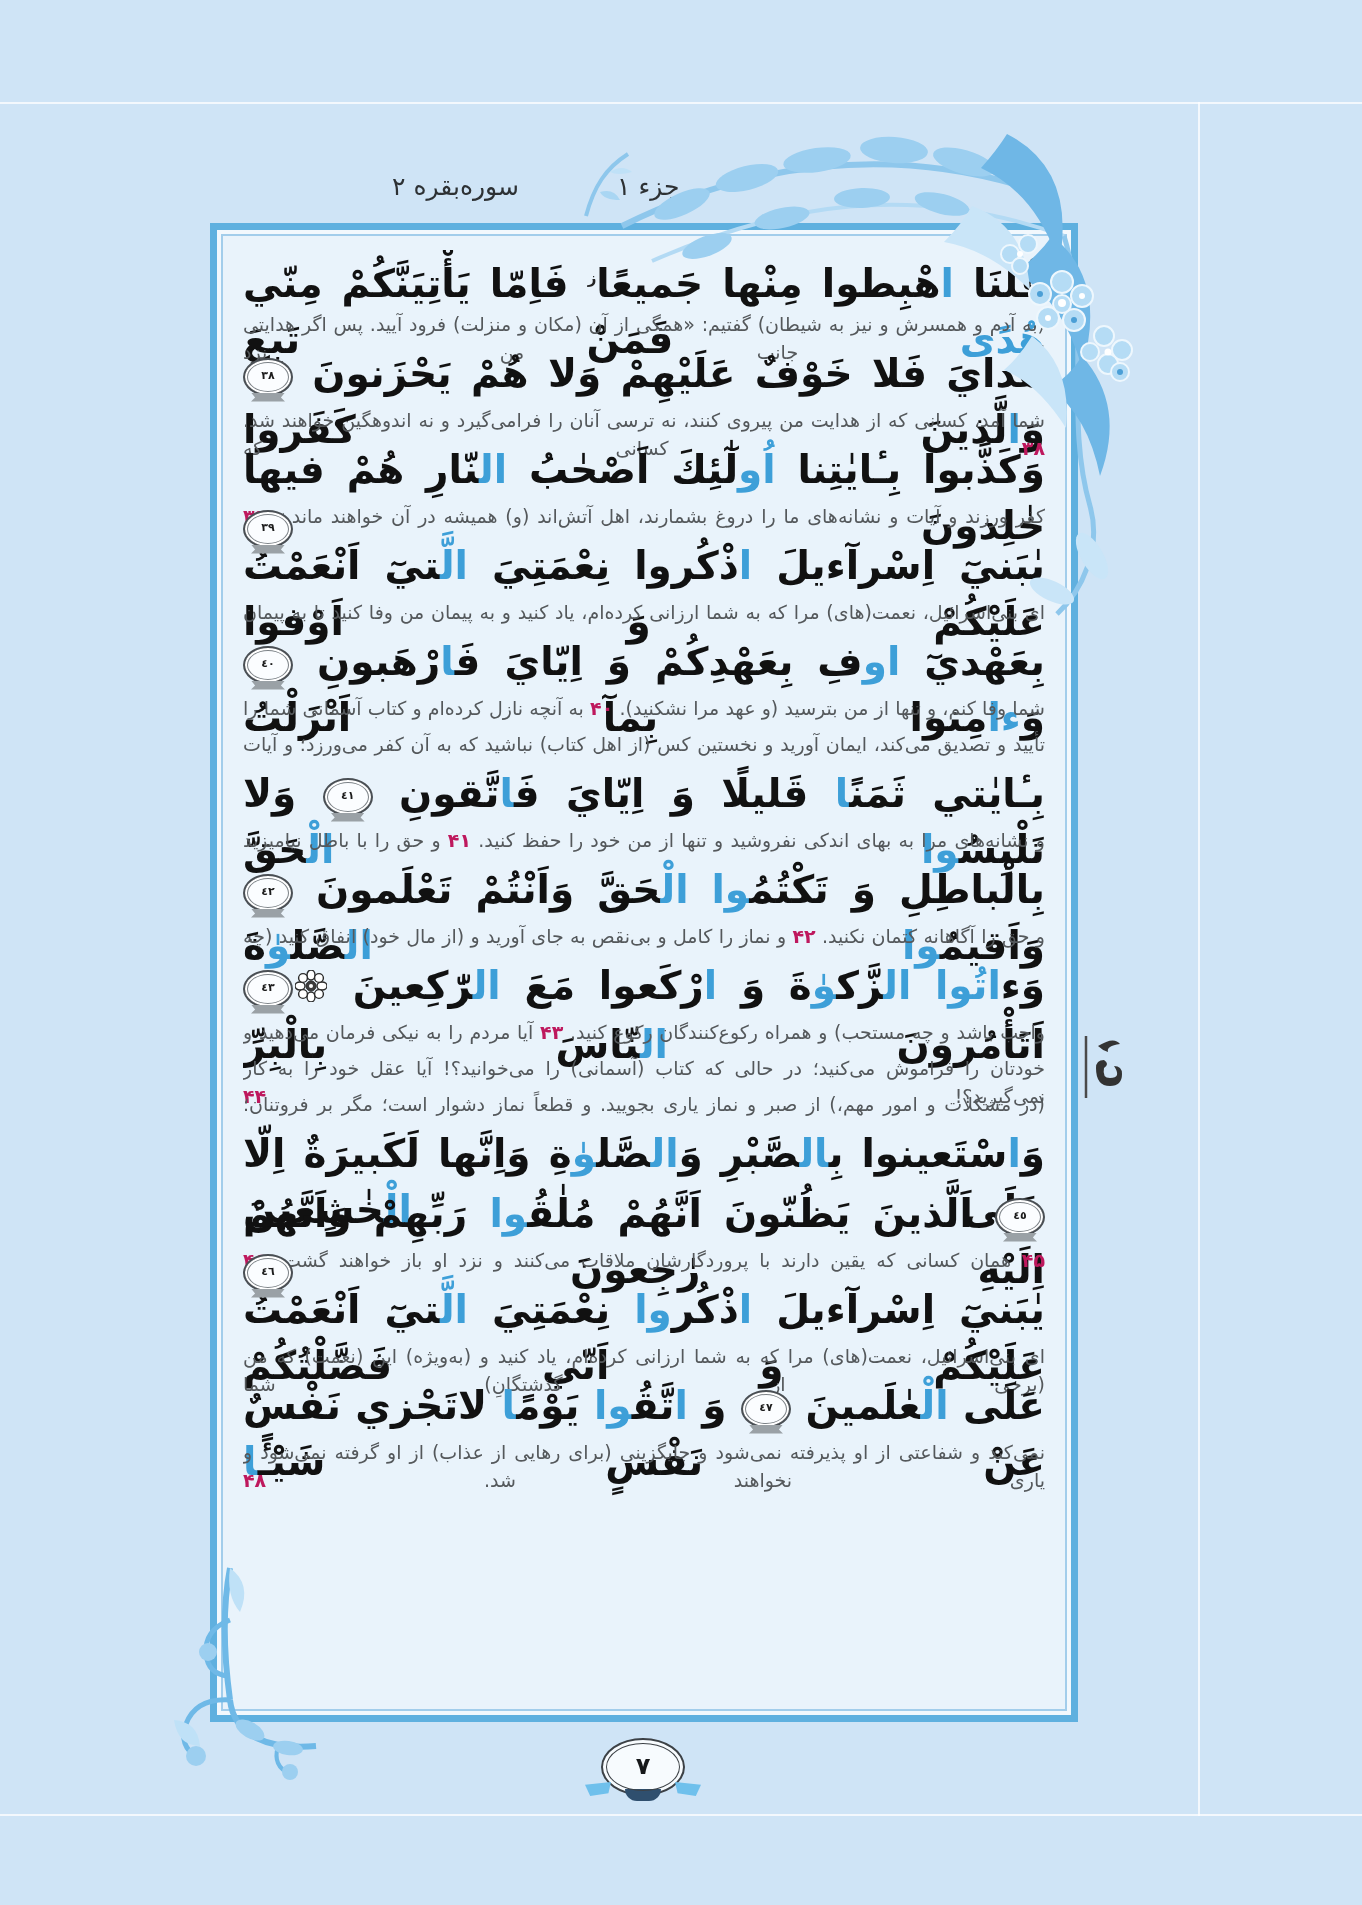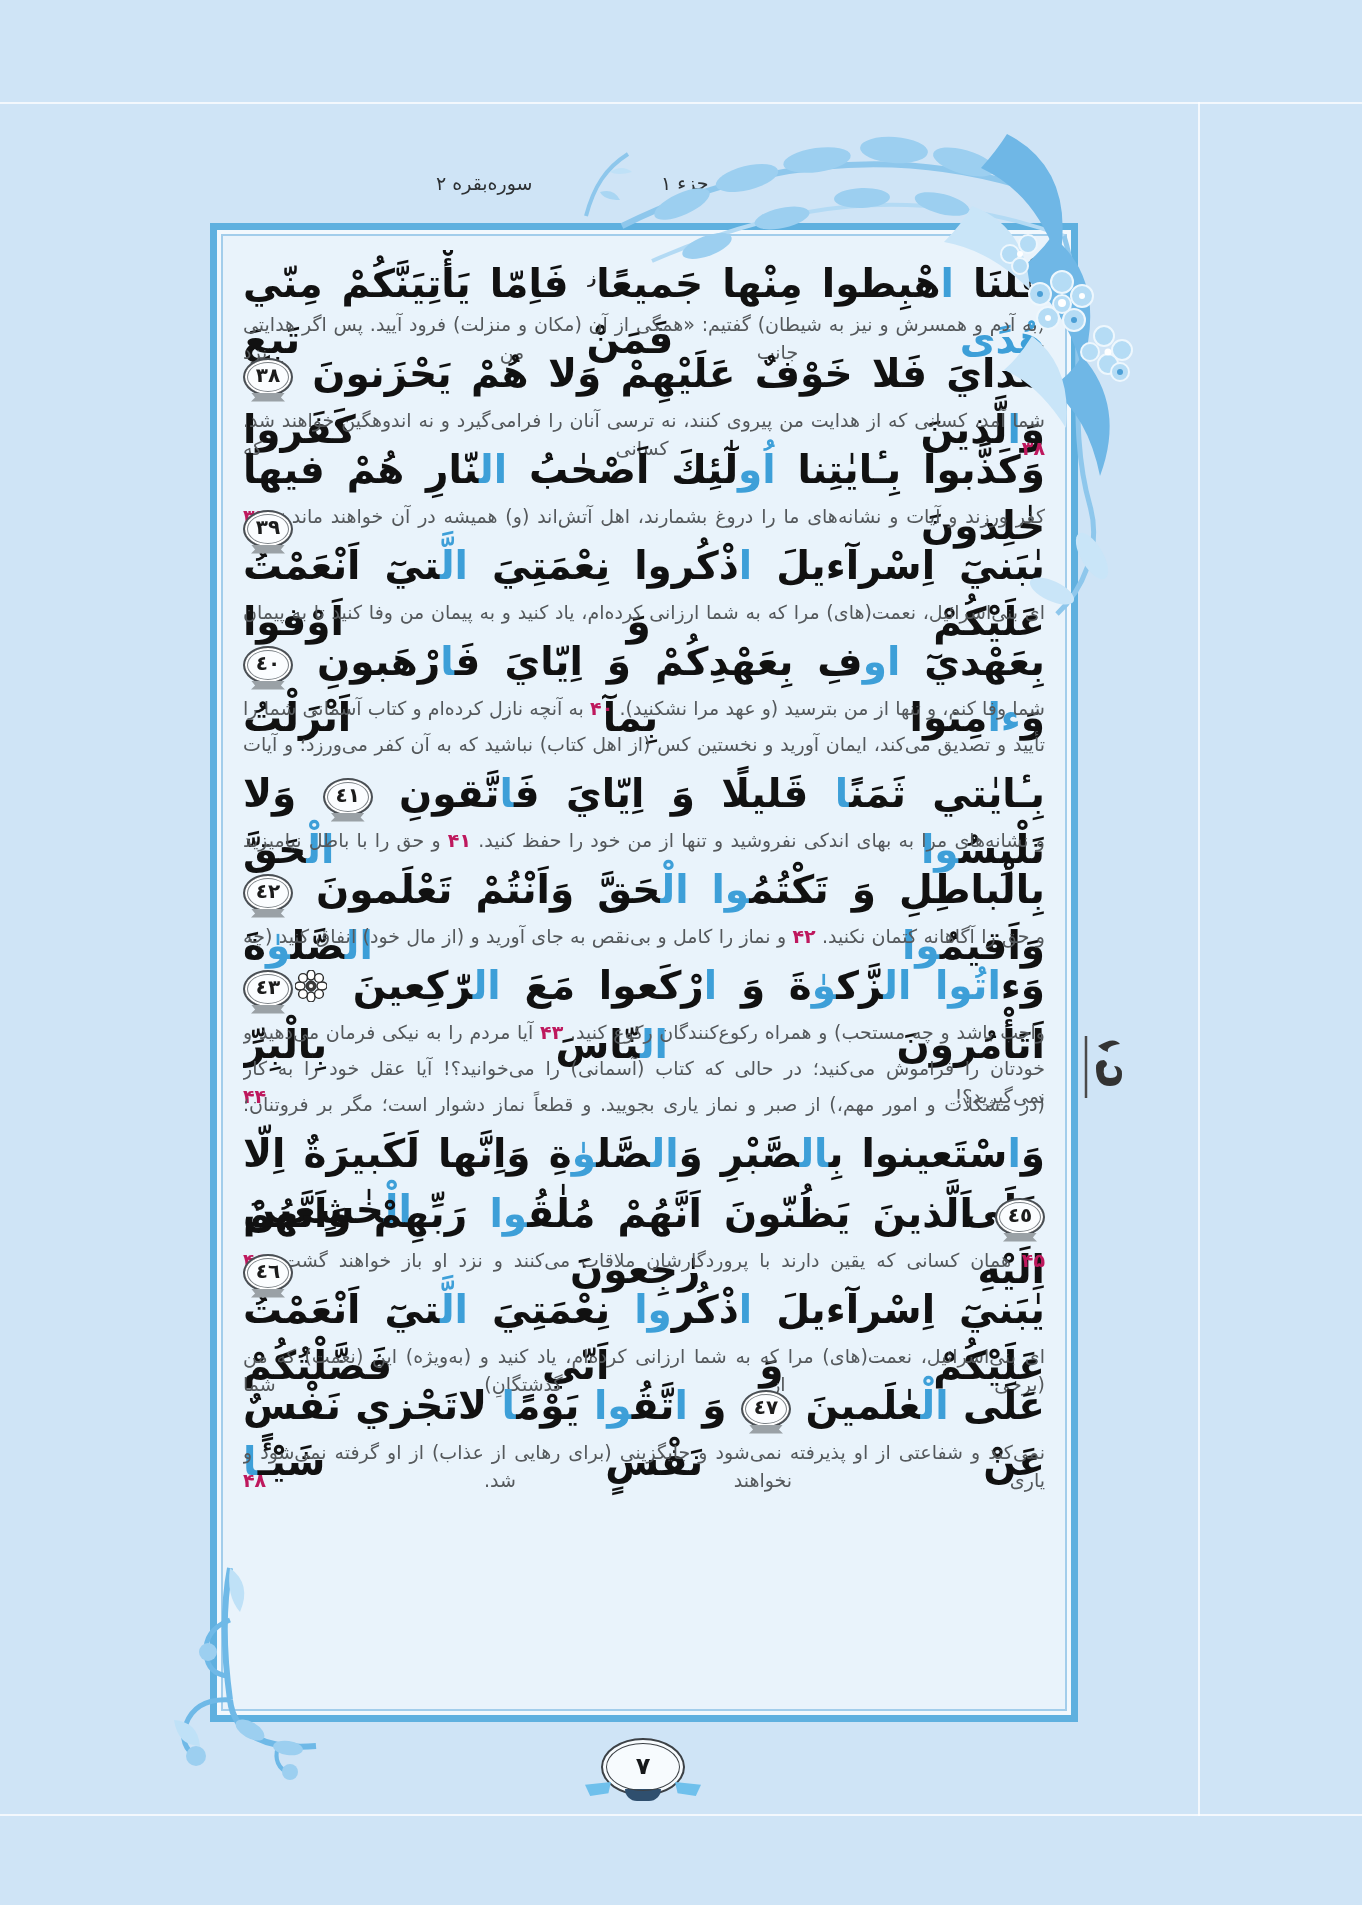--- a/index.html
+++ b/index.html
@@ -9,21 +9,21 @@
     font-family:"DejaVu Sans","Liberation Sans",sans-serif;
   }
   .edge-line{position:absolute;background:rgba(255,255,255,.75);}
   #edge-top{left:0;top:102px;width:1362px;height:2px;}
   #edge-bottom{left:0;top:1814px;width:1362px;height:2px;}
   #edge-right{left:1198px;top:102px;width:2px;height:1714px;}
 
   
   .hdr{
     position:absolute;top:172px;height:40px;color:#2d3134;
-    font-size:19px;direction:rtl;white-space:nowrap;margin-left:44px;
+    font-size:25px;direction:rtl;white-space:nowrap;
   }
   #juz-label{left:617px;}
   #surah-label{left:392px;}
   #header-divider{position:absolute;left:576px;top:146px;}
 
   
   #frame{
     position:absolute;left:210px;top:223px;width:854px;height:1485px;
     border:7px solid #5fb0df;background:#f2f8fd;
   }
@@ -47,21 +47,21 @@
   .waqf{font-size:15px;vertical-align:super;font-weight:700;color:#222;}
 
   
   .medallion{
     display:inline-block;position:relative;width:46px;height:34px;
     border:2px solid #4a4f54;border-radius:50%;background:#fbfdff;
     box-shadow:inset 0 0 0 2px #fff,inset 0 0 0 3px #7c8287;
     vertical-align:middle;text-align:center;text-align-last:center;
   }
   .medallion .mn{
-    display:block;font-size:20px;line-height:31px;font-weight:700;color:#1c1c1c;
+    display:block;font-size:11px;line-height:31px;font-weight:700;color:#1c1c1c;
     text-align:center;text-align-last:center;
   }
   .medallion .ribbon{
     position:absolute;left:50%;bottom:-8px;width:34px;height:9px;margin-left:-17px;
     background:#9aa1a6;
     clip-path:polygon(0 0,12% 55%,0 100%,100% 100%,88% 55%,100% 0);
   }
   .rosette{display:inline-block;vertical-align:middle;margin:0 2px;}
 
   

